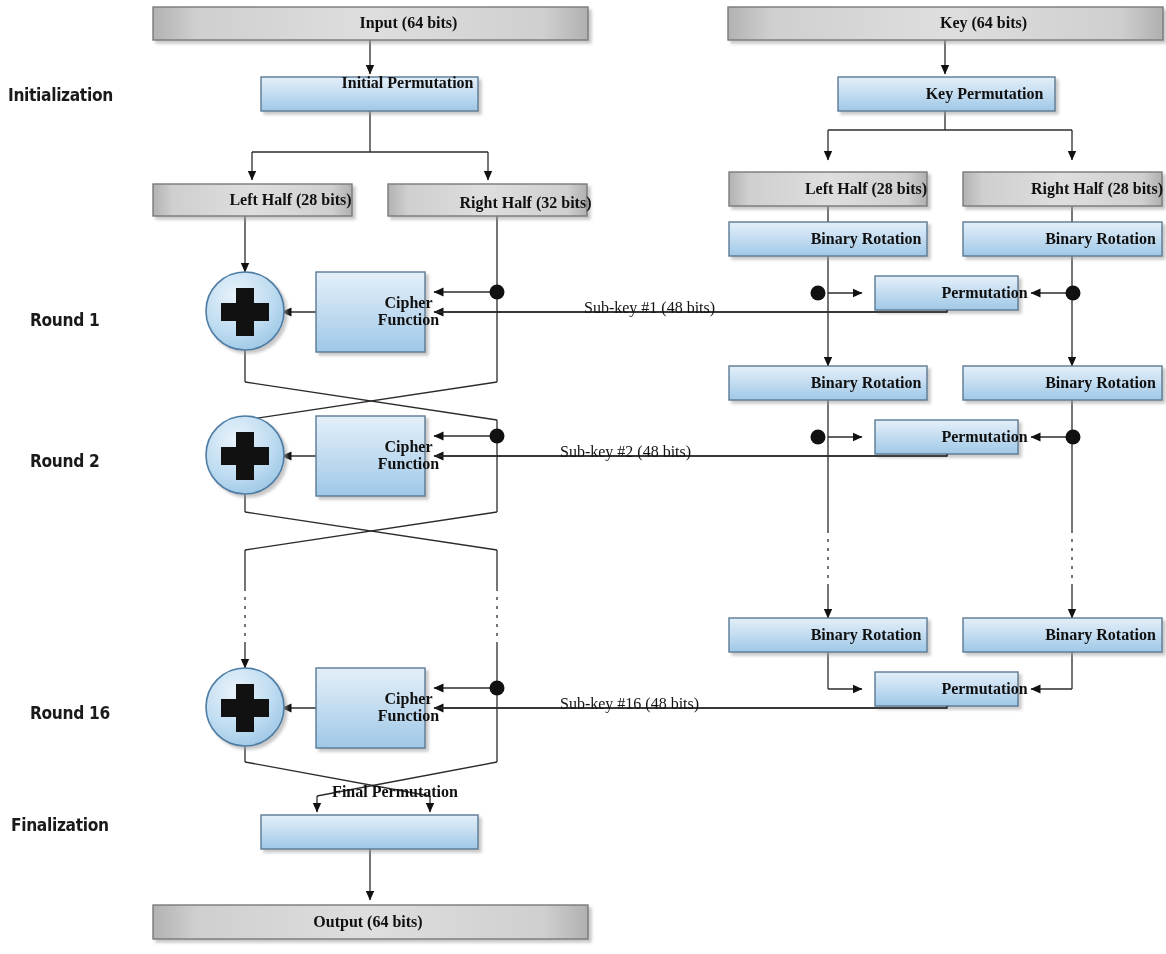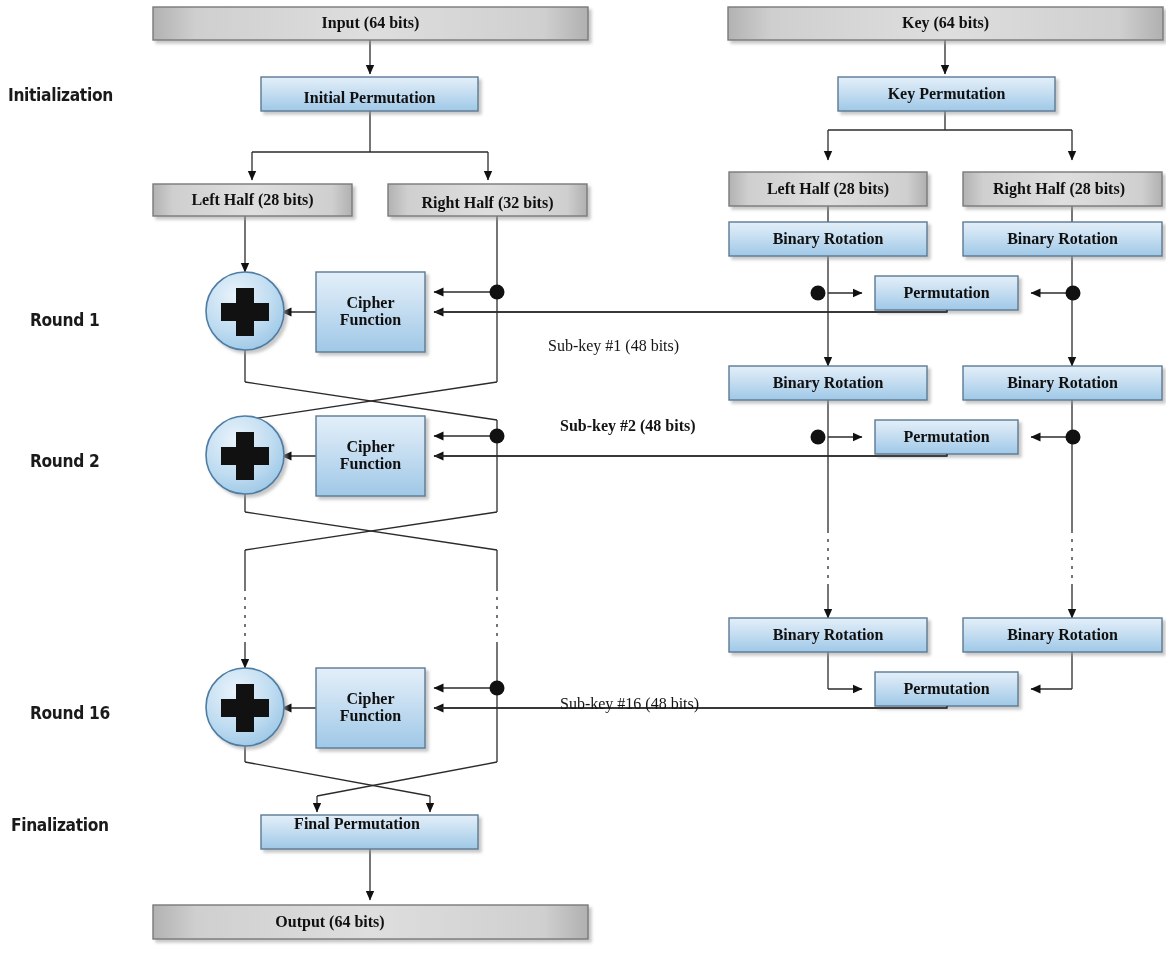--- a/index.html
+++ b/index.html
@@ -24,20 +24,21 @@
     font-weight:bold;
     font-size:16px;
     color:#101010;
     text-align:center;
     white-space:nowrap;
     display:flex;
     align-items:center;
     justify-content:center;
     line-height:1.05;
     pointer-events:none;
+    margin-left:38px;
   }
   .edge-label{
     position:absolute;
     font-family:"Liberation Serif", serif;
     font-size:16px;
     color:#141414;
     white-space:nowrap;
   }
   .cf-label{flex-direction:column;justify-content:center;}
 </style>
@@ -239,53 +240,53 @@
     </g>
   </svg>
 
   <div class="sec-label" style="left:8px;  top:84px;">Initialization</div>
   <div class="sec-label" style="left:30px; top:309px;">Round 1</div>
   <div class="sec-label" style="left:30px; top:450px;">Round 2</div>
   <div class="sec-label" style="left:30px; top:702px;">Round 16</div>
   <div class="sec-label" style="left:11px; top:814px;">Finalization</div>
 
   <div class="node-label" style="left:153px; top:7px;   width:435px; height:33px;">Input (64 bits)</div>
-  <div class="node-label" style="left:261px; top:81px;  width:217px; height:34px;">Initial Permutation</div>
+  <div class="node-label" style="left:261px; top:66px;  width:217px; height:34px;">Initial Permutation</div>
   <div class="node-label" style="left:153px; top:184px; width:199px; height:32px;">Left Half (28 bits)</div>
   <div class="node-label" style="left:388px; top:184px; width:199px; height:38px;">Right Half (32 bits)</div>
 
   <div class="node-label cf-label" style="left:316px; top:272px; width:109px; height:80px;">
     <span>Cipher</span>
     <span>Function</span>
   </div>
   <div class="node-label cf-label" style="left:316px; top:416px; width:109px; height:80px;">
     <span>Cipher</span>
     <span>Function</span>
   </div>
   <div class="node-label cf-label" style="left:316px; top:668px; width:109px; height:80px;">
     <span>Cipher</span>
     <span>Function</span>
   </div>
 
-  <div class="node-label" style="left:261px; top:807px; width:192px; height:34px;">Final Permutation</div>
+  <div class="node-label" style="left:261px; top:775px; width:192px; height:34px;">Final Permutation</div>
   <div class="node-label" style="left:153px; top:905px; width:354px; height:34px;">Output (64 bits)</div>
 
   <div class="node-label" style="left:728px; top:7px;   width:435px; height:33px;text-align:center;">Key (64 bits)</div>
   <div class="node-label" style="left:838px; top:77px;  width:217px; height:34px;">Key Permutation</div>
   <div class="node-label" style="left:729px; top:172px; width:198px; height:34px;">Left Half (28 bits)</div>
   <div class="node-label" style="left:963px; top:172px; width:192px; height:34px;">Right Half (28 bits)</div>
 
   <div class="node-label" style="left:729px; top:222px; width:198px; height:34px;">Binary Rotation</div>
   <div class="node-label" style="left:963px; top:222px; width:199px; height:34px;">Binary Rotation</div>
   <div class="node-label" style="left:729px; top:366px; width:198px; height:34px;">Binary Rotation</div>
   <div class="node-label" style="left:963px; top:366px; width:199px; height:34px;">Binary Rotation</div>
   <div class="node-label" style="left:729px; top:618px; width:198px; height:34px;">Binary Rotation</div>
   <div class="node-label" style="left:963px; top:618px; width:199px; height:34px;">Binary Rotation</div>
 
   <div class="node-label" style="left:875px; top:276px; width:143px; height:34px;">Permutation</div>
   <div class="node-label" style="left:875px; top:420px; width:143px; height:34px;">Permutation</div>
   <div class="node-label" style="left:875px; top:672px; width:143px; height:34px;">Permutation</div>
 
-  <div class="edge-label" style="left:548px; top:299px;margin-top:38px;">Sub-key #1 (48 bits)</div>
-  <div class="edge-label" style="left:560px; top:417px;font-weight:bold;">Sub-key #2 (48 bits)</div>
+  <div class="edge-label" style="left:584px; top:299px;">Sub-key #1 (48 bits)</div>
+  <div class="edge-label" style="left:560px; top:443px;">Sub-key #2 (48 bits)</div>
   <div class="edge-label" style="left:560px; top:695px;text-align:center;">Sub-key #16 (48 bits)</div>
 
 </div>
 
 </body></html>

